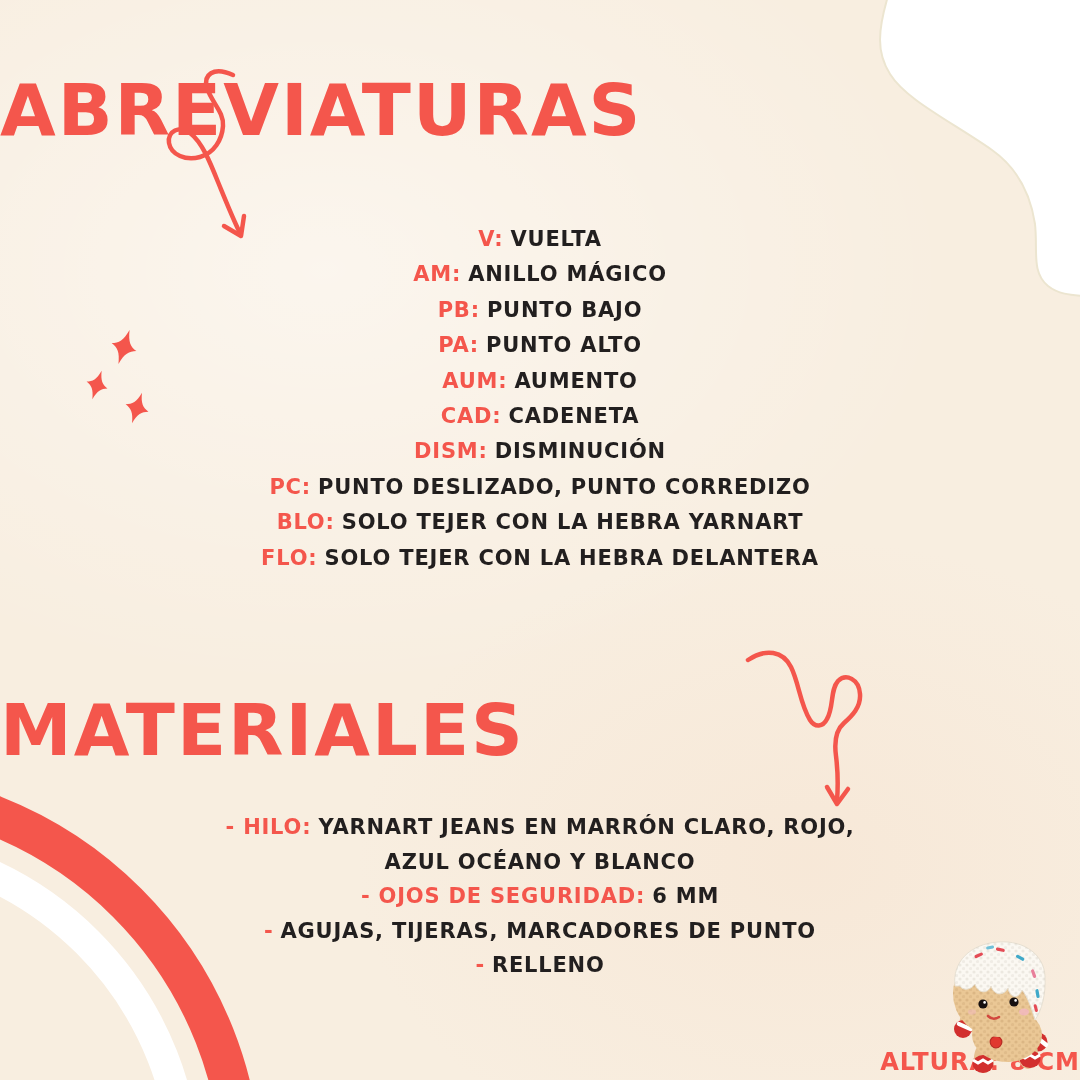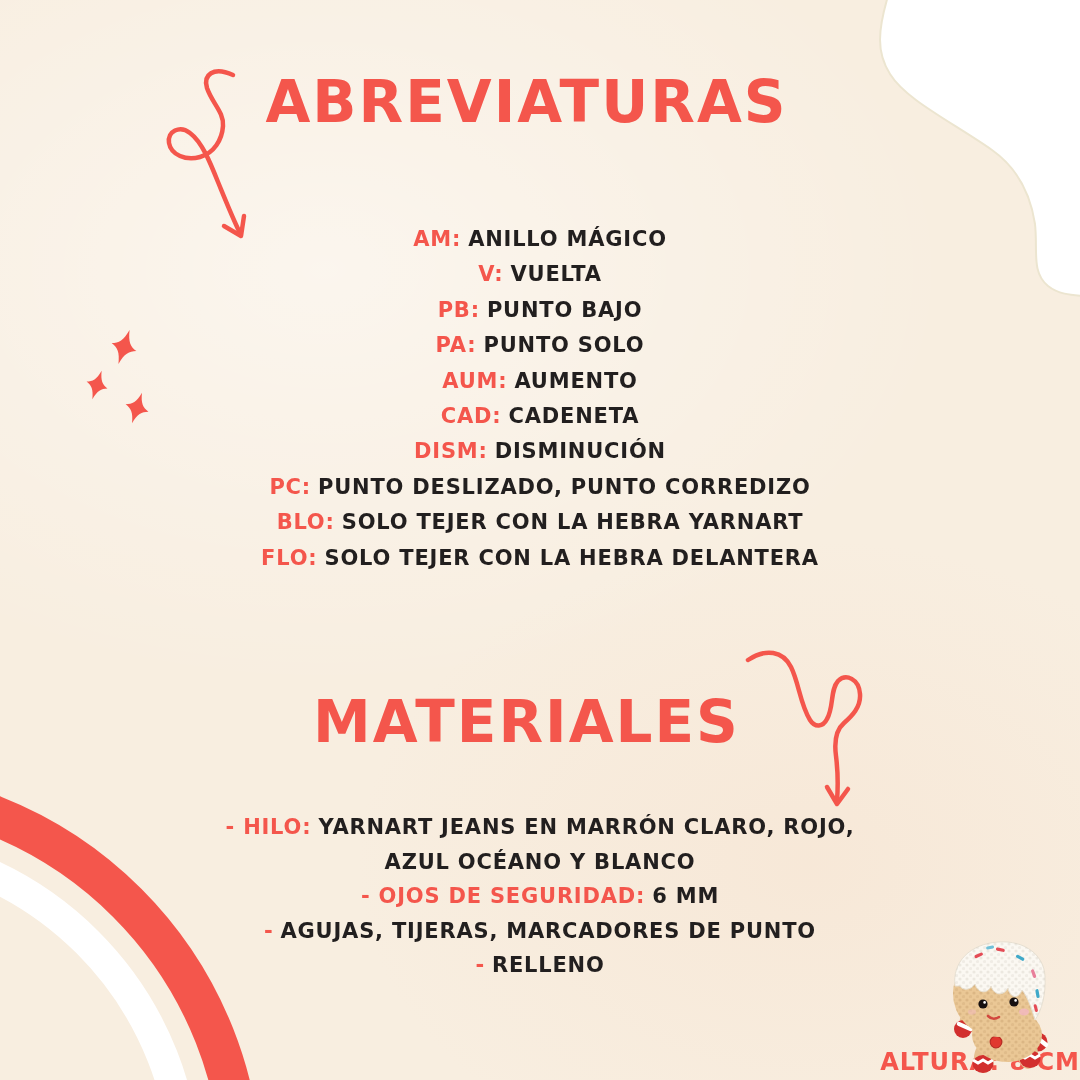--- a/index.html
+++ b/index.html
@@ -11,22 +11,21 @@
     background:
       radial-gradient(900px 600px at 30% 25%, rgba(255,255,255,0.45), rgba(255,255,255,0) 70%),
       radial-gradient(700px 500px at 75% 80%, rgba(244,214,190,0.25), rgba(255,255,255,0) 65%),
       #f8eee0;
     font-family:"DejaVu Sans", "Liberation Sans", sans-serif;
     font-weight:bold;
   }
   .deco{position:absolute;top:0;left:0;width:1080px;height:1080px;pointer-events:none;}
   .title{
     position:absolute;left:0;width:1053px;
-    text-align:center;
-    font-size:58px;
+    font-size:72px;
     letter-spacing:2px;
     color:#f4564c;
     font-weight:bold;
   }
   .title.abrev{top:68px;}
   .title.mater{top:688px;}
   .list{
     position:absolute;left:0;width:1080px;
     text-align:center;
     font-size:21px;
@@ -92,24 +91,24 @@
     <g fill="#f4564c">
       <path transform="translate(124,347) rotate(18)" d="M0,-18 C2.5,-6 6,-2.5 13,0 C6,2.5 2.5,6 0,18 C-2.5,6 -6,2.5 -13,0 C-6,-2.5 -2.5,-6 0,-18 Z"></path>
       <path transform="translate(97,385) rotate(18)" d="M0,-15 C2.2,-5 5,-2.2 11,0 C5,2.2 2.2,5 0,15 C-2.2,5 -5,2.2 -11,0 C-5,-2.2 -2.2,-5 0,-15 Z"></path>
       <path transform="translate(137,408) rotate(18)" d="M0,-16 C2.3,-5.5 5.5,-2.3 12,0 C5.5,2.3 2.3,5.5 0,16 C-2.3,5.5 -5.5,2.3 -12,0 C-5.5,-2.3 -2.3,-5.5 0,-16 Z"></path>
     </g>
   </svg>
 
   <div class="title abrev">ABREVIATURAS</div>
 
   <div class="list abbr">
+    <div class="line"><span class="red">V:</span><span class="dark">VUELTA</span></div>
     <div class="line"><span class="red">AM:</span><span class="dark">ANILLO MÁGICO</span></div>
-    <div class="line"><span class="red">V:</span><span class="dark">VUELTA</span></div>
     <div class="line"><span class="red">PB:</span><span class="dark">PUNTO BAJO</span></div>
-    <div class="line"><span class="red">PA:</span><span class="dark">PUNTO SOLO</span></div>
+    <div class="line"><span class="red">PA:</span><span class="dark">PUNTO ALTO</span></div>
     <div class="line"><span class="red">AUM:</span><span class="dark">AUMENTO</span></div>
     <div class="line"><span class="red">CAD:</span><span class="dark">CADENETA</span></div>
     <div class="line"><span class="red">DISM:</span><span class="dark">DISMINUCIÓN</span></div>
     <div class="line"><span class="red">PC:</span><span class="dark">PUNTO DESLIZADO, PUNTO CORREDIZO</span></div>
     <div class="line"><span class="red">BLO:</span><span class="dark">SOLO TEJER CON LA HEBRA YARNART</span></div>
     <div class="line"><span class="red">FLO:</span><span class="dark">SOLO TEJER CON LA HEBRA DELANTERA</span></div>
   </div>
 
   <div class="title mater">MATERIALES</div>
 

